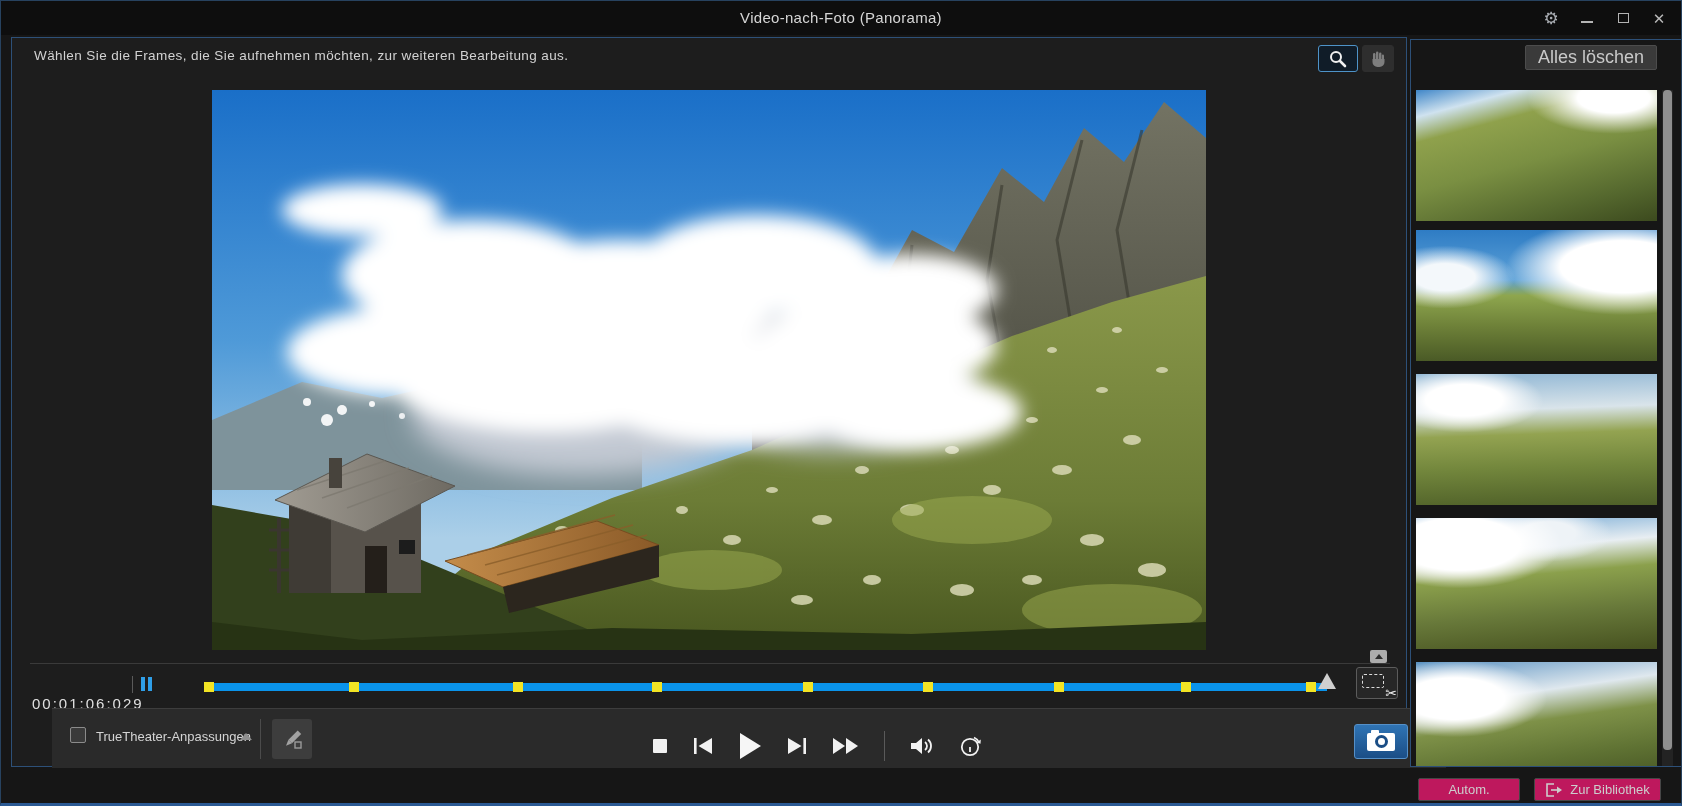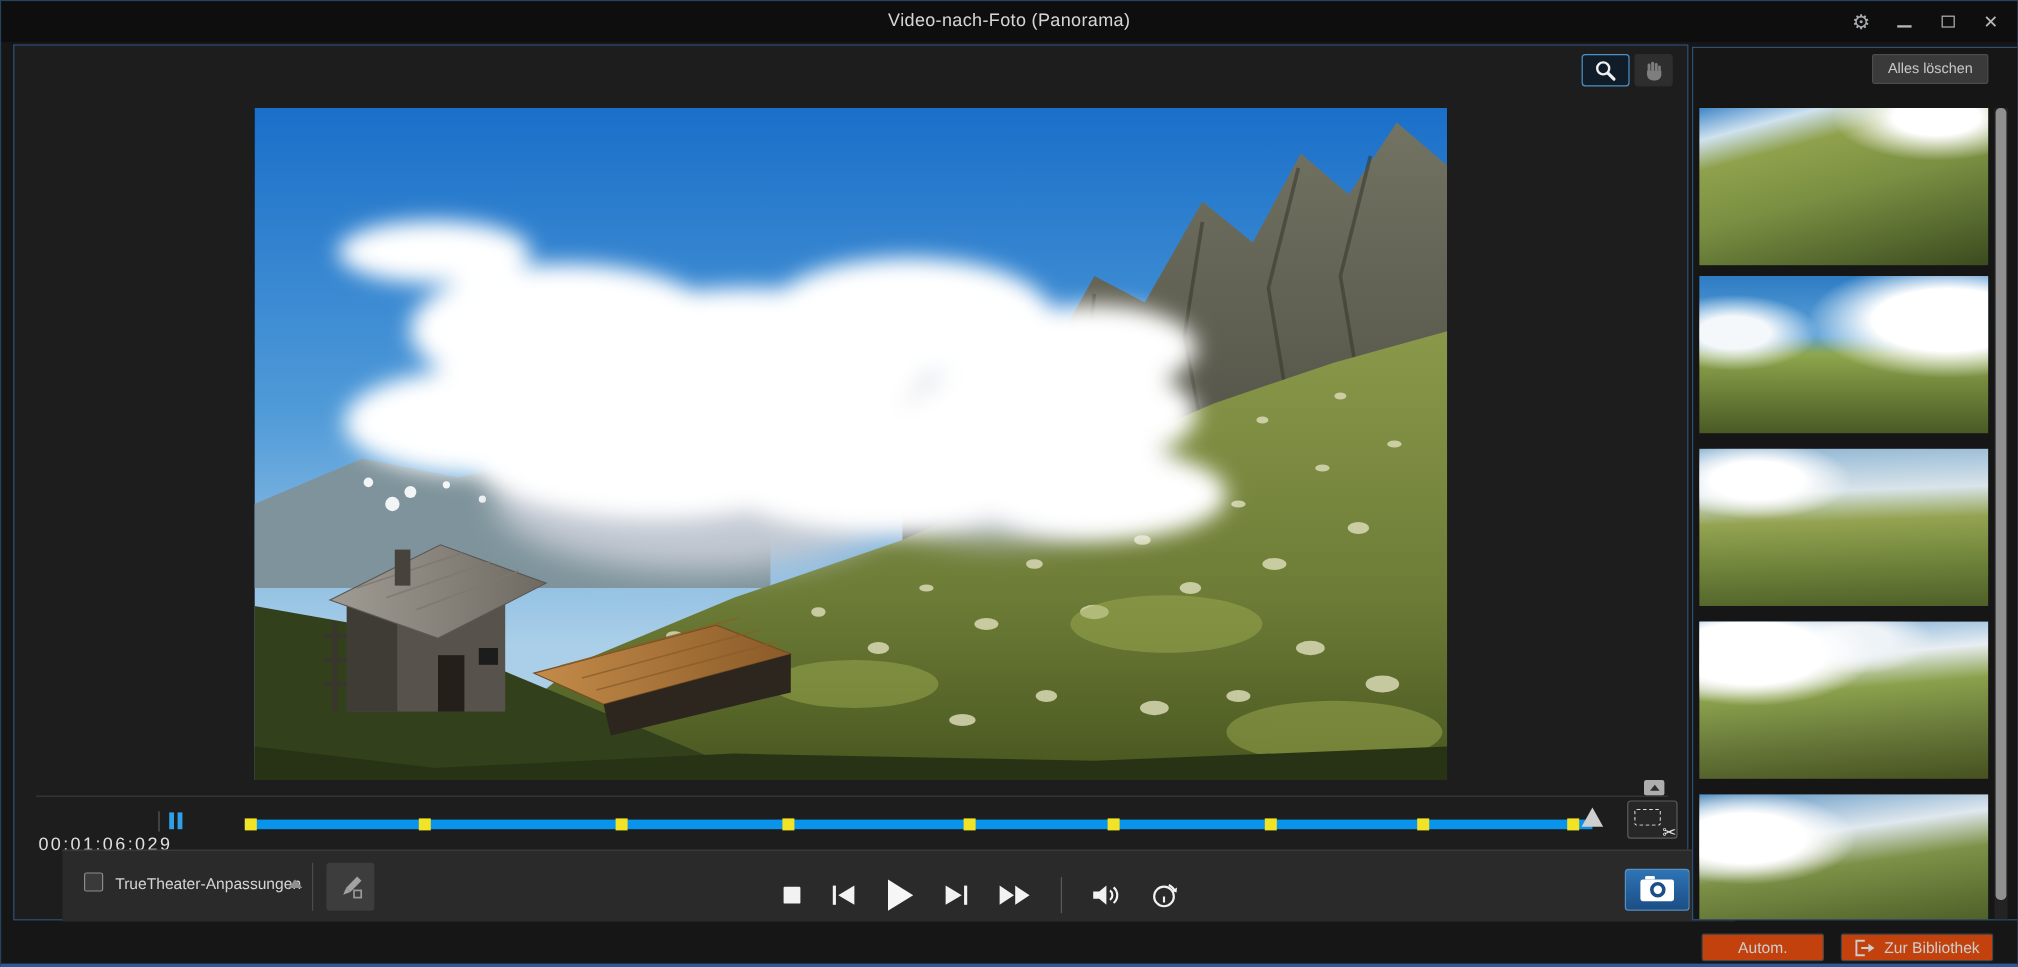--- a/index.html
+++ b/index.html
@@ -81,42 +81,42 @@
   .cam-body { position:relative; width:28px; height:18px; background:#fff; border-radius:2px; }
   .cam-body::before { content:""; position:absolute; left:4px; top:-3px; width:8px; height:3px; background:#fff;
                       border-radius:1px 1px 0 0; }
   .cam-lens { position:absolute; left:7.5px; top:2.5px; width:13px; height:13px; border-radius:50%;
               border:3.5px solid #1b4e86; background:#fff; }
 
   
   .rpanel { position:absolute; left:1409px; top:38px; width:273px; height:728px;
             background:#161616; border:1px solid #2d5078; border-right:none; }
   .clear-btn { position:absolute; right:26px; top:5px; height:25px; padding:0 12px; background:#3a3a3a;
-               border:1px solid #4c4c4c; border-radius:2px; color:#c9c9c9; font-size:12px;
+               border:1px solid #4c4c4c; border-radius:2px; color:#c9c9c9; font-size:18px;
                line-height:23px; cursor:pointer; }
   .thumbs { position:absolute; left:5px; top:50px; width:241px; height:676px; overflow:hidden; }
   .thumb { position:absolute; left:0; width:241px; height:131px; cursor:pointer; }
   .t1 { background:radial-gradient(120px 50px at 82% 6%, #fff 0 30%, rgba(255,255,255,0) 72%),
         linear-gradient(165deg,#3f86c8 0%,#cfe2ef 14%,#8fa14c 27%,#7a8f42 52%,#55682e 80%,#3c4a1e 100%); }
   .t2 { background:radial-gradient(150px 62px at 86% 28%, #fff 0 42%, rgba(255,255,255,0) 78%),
         radial-gradient(100px 45px at 12% 36%, #f4f8fb 0 30%, rgba(255,255,255,0) 70%),
         linear-gradient(180deg,#2e7cc4 0%,#5ea2d8 38%,#8ea64e 50%,#6d8038 74%,#4a5a26 100%); }
   .t3 { background:radial-gradient(110px 45px at 20% 20%, #fff 0 35%, rgba(255,255,255,0) 72%),
         linear-gradient(178deg,#8fb6d4 0%,#d9e4ea 28%,#93a351 46%,#72863c 70%,#4e5f28 100%); }
   .t4 { background:radial-gradient(135px 58px at 18% 20%, #fff 0 45%, rgba(255,255,255,0) 76%),
         radial-gradient(90px 40px at 55% 12%, #eef3f7 0 30%, rgba(255,255,255,0) 70%),
         linear-gradient(175deg,#6aa3d2 0%,#e8eef2 26%,#8ba04c 44%,#68793a 70%,#46511f 100%); }
   .t5 { background:radial-gradient(125px 52px at 16% 28%, #fff 0 40%, rgba(255,255,255,0) 74%),
         linear-gradient(172deg,#5a92c2 0%,#dfe8ee 28%,#7e9148 46%,#5f7233 70%,#3e4b1e 100%); }
   .scrollbar { position:absolute; left:251px; top:50px; width:11px; height:676px; background:#232323; }
   .scroll-thumb { position:absolute; left:1px; top:0; width:9px; height:660px; background:#8f8f8f;
                   border-radius:4px; cursor:grab; }
 
   
-  .footer-btn { position:absolute; top:777px; height:23px; background:#c2410c; border:1px solid #464646;
+  .footer-btn { position:absolute; top:777px; height:23px; background:#be185d; border:1px solid #464646;
                 border-radius:2px; color:#cdcdcd; font-size:13px; display:flex; align-items:center;
                 justify-content:center; gap:7px; cursor:pointer; }
   .auto-btn { left:1417px; width:102px; }
   .lib-btn { left:1533px; width:127px; }
 
   svg.icon { display:block; }
 </style>
 </head>
 <body>
 
@@ -134,20 +134,21 @@
       <div class="wbtn">
           <span class="max-glyph"></span>
         </div>
       <div class="wbtn">
           <span class="close-glyph">✕</span>
         </div>
     </div>
   </div>
 
   <div class="panel">
+    <div class="instruction">Wählen Sie die Frames, die Sie aufnehmen möchten, zur weiteren Bearbeitung aus.</div>
 
     <div class="tool-btn tool-zoom">
       <svg class="icon" width="20" height="20" viewBox="0 0 20 20">
         <circle cx="8" cy="8" r="5" fill="none" stroke="#f0f0f0" stroke-width="2"></circle>
         <line x1="12" y1="12" x2="17" y2="17" stroke="#f0f0f0" stroke-width="2.6" stroke-linecap="round"></line>
       </svg>
     </div>
     <div class="tool-btn tool-hand">
       <svg class="icon" width="18" height="18" viewBox="0 0 18 18">
         <g fill="#7e7e7e">

